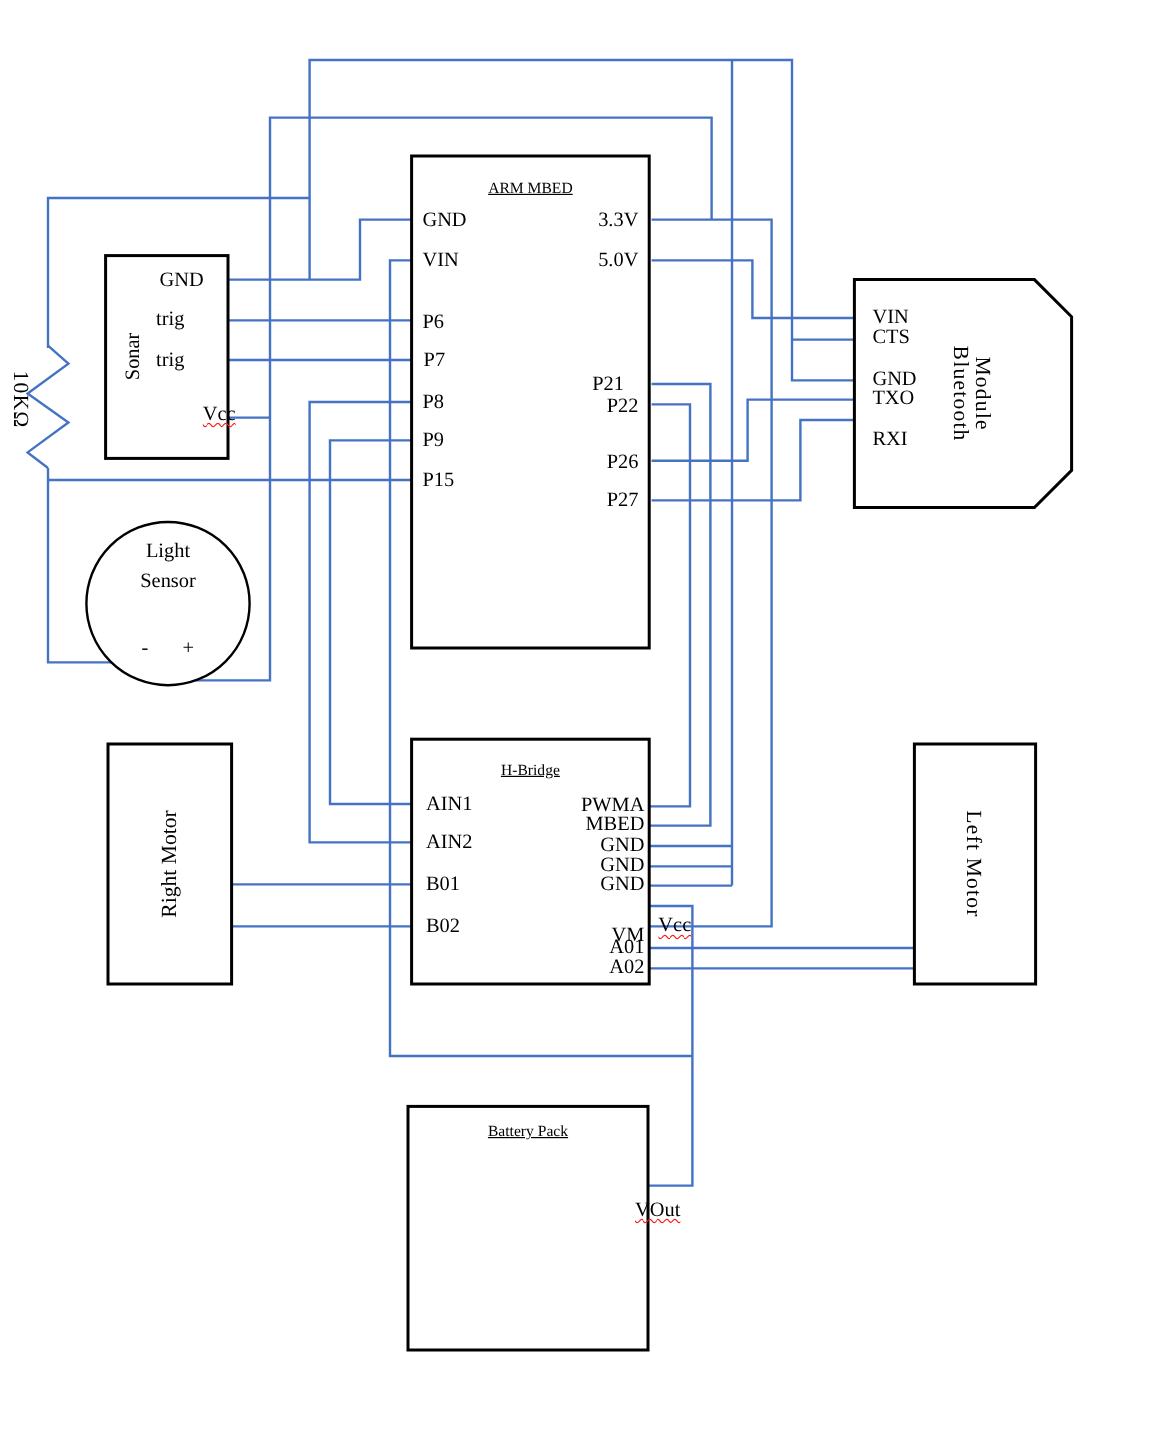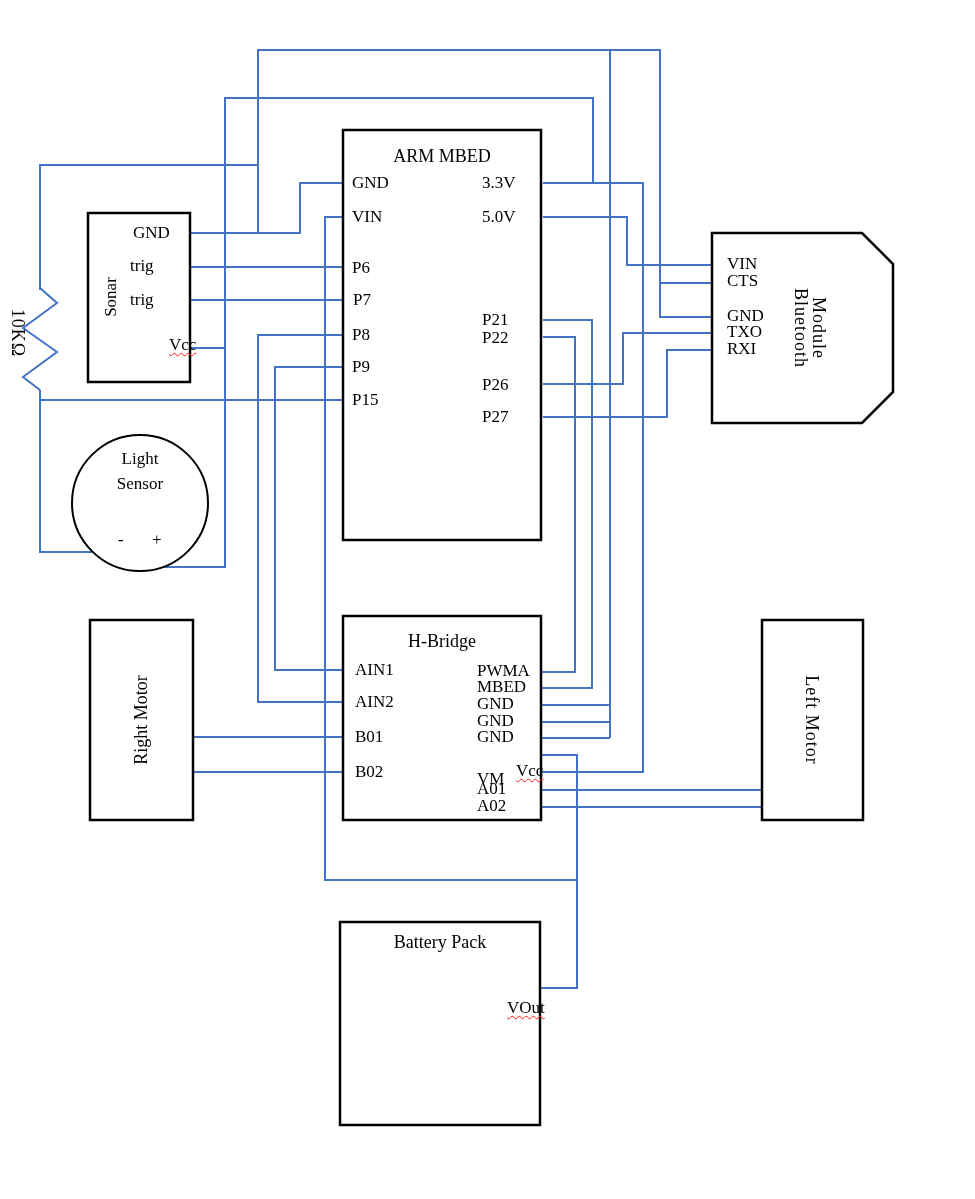--- a/index.html
+++ b/index.html
@@ -4,25 +4,25 @@
 <style>
   html,body{margin:0;padding:0;background:#ffffff;}
   #stage{position:relative;width:975px;height:1199px;background:#fff;
          font-family:"Liberation Serif","DejaVu Serif",serif;color:#000;}
   #wires-svg{position:absolute;left:0;top:0;}
   .lbl{position:absolute;font-size:17px;line-height:1.0;white-space:pre-line;}
   .ctr{transform:translate(-50%,-50%);text-align:center;}
   .rotccw{transform:translate(-50%,-50%) rotate(-90deg);white-space:nowrap;}
   .vlr{writing-mode:vertical-lr;transform:translate(-50%,-50%);text-align:center;
        letter-spacing:1px;}
-  .ra{}
+  .ra{text-align:right;}
   .sq{text-decoration:underline;text-decoration-style:wavy;
       text-decoration-color:#ff1a1a;text-decoration-thickness:1px;
       text-underline-offset:2px;margin-left:39px;}
-  .title{font-size:18px;}
+  .title{font-size:13px;text-decoration:underline;}
   .tight{line-height:0.98;}
 </style>
 </head>
 <body>
 
 <div id="stage">
 
   <svg id="wires-svg" width="975" height="1199" viewBox="0 0 975 1199">
 
     <g fill="none" stroke="#4472C4" stroke-width="2">
@@ -83,21 +83,21 @@
   <div class="lbl ctr title" style="left:442px;top:156px">ARM MBED</div>
   <div class="lbl" style="left:352px;top:174px">GND</div>
   <div class="lbl" style="left:352px;top:208px">VIN</div>
   <div class="lbl" style="left:352px;top:259px">P6</div>
   <div class="lbl" style="left:353px;top:291px">P7</div>
   <div class="lbl" style="left:352px;top:326px">P8</div>
   <div class="lbl" style="left:352px;top:358px">P9</div>
   <div class="lbl" style="left:352px;top:391px">P15</div>
   <div class="lbl ra" style="left:482px;top:174px;width:50px">3.3V</div>
   <div class="lbl ra" style="left:482px;top:208px;width:50px">5.0V</div>
-  <div class="lbl ra" style="left:482px;top:311px;width:50px">P21</div>
+  <div class="lbl ra" style="left:470px;top:311px;width:50px">P21</div>
   <div class="lbl ra" style="left:482px;top:329px;width:50px">P22</div>
   <div class="lbl ra" style="left:482px;top:376px;width:50px">P26</div>
   <div class="lbl ra" style="left:482px;top:408px;width:50px">P27</div>
 
   <div class="lbl rotccw" style="left:110px;top:297px">Sonar</div>
   <div class="lbl" style="left:133px;top:224px">GND</div>
   <div class="lbl" style="left:130px;top:257px">trig</div>
   <div class="lbl" style="left:130px;top:291px">trig</div>
   <div class="lbl sq" style="left:130px;top:336px">Vcc</div>
 
@@ -107,21 +107,21 @@
 Sensor</div>
   <div class="lbl" style="left:118px;top:531px">-</div>
   <div class="lbl" style="left:152px;top:531px">+</div>
 
   <div class="lbl vlr" style="left:810px;top:328px;font-size:18px">Bluetooth
 Module</div>
   <div class="lbl tight" style="left:727px;top:256px">VIN</div>
   <div class="lbl tight" style="left:727px;top:273px">CTS</div>
   <div class="lbl tight" style="left:727px;top:308px">GND</div>
   <div class="lbl tight" style="left:727px;top:324px">TXO</div>
-  <div class="lbl tight" style="left:727px;top:341px">RXI</div>
+  <div class="lbl tight" style="left:727px;top:358px">RXI</div>
 
   <div class="lbl ctr title" style="left:442px;top:641px">H-Bridge</div>
   <div class="lbl" style="left:355px;top:661px">AIN1</div>
   <div class="lbl" style="left:355px;top:693px">AIN2</div>
   <div class="lbl" style="left:355px;top:728px">B01</div>
   <div class="lbl" style="left:355px;top:763px">B02</div>
   <div class="lbl ra tight" style="left:477px;top:663px;width:60px">PWMA</div>
   <div class="lbl ra tight" style="left:477px;top:679px;width:60px">MBED</div>
   <div class="lbl ra tight" style="left:477px;top:696px;width:60px">GND</div>
   <div class="lbl ra tight" style="left:477px;top:713px;width:60px">GND</div>

